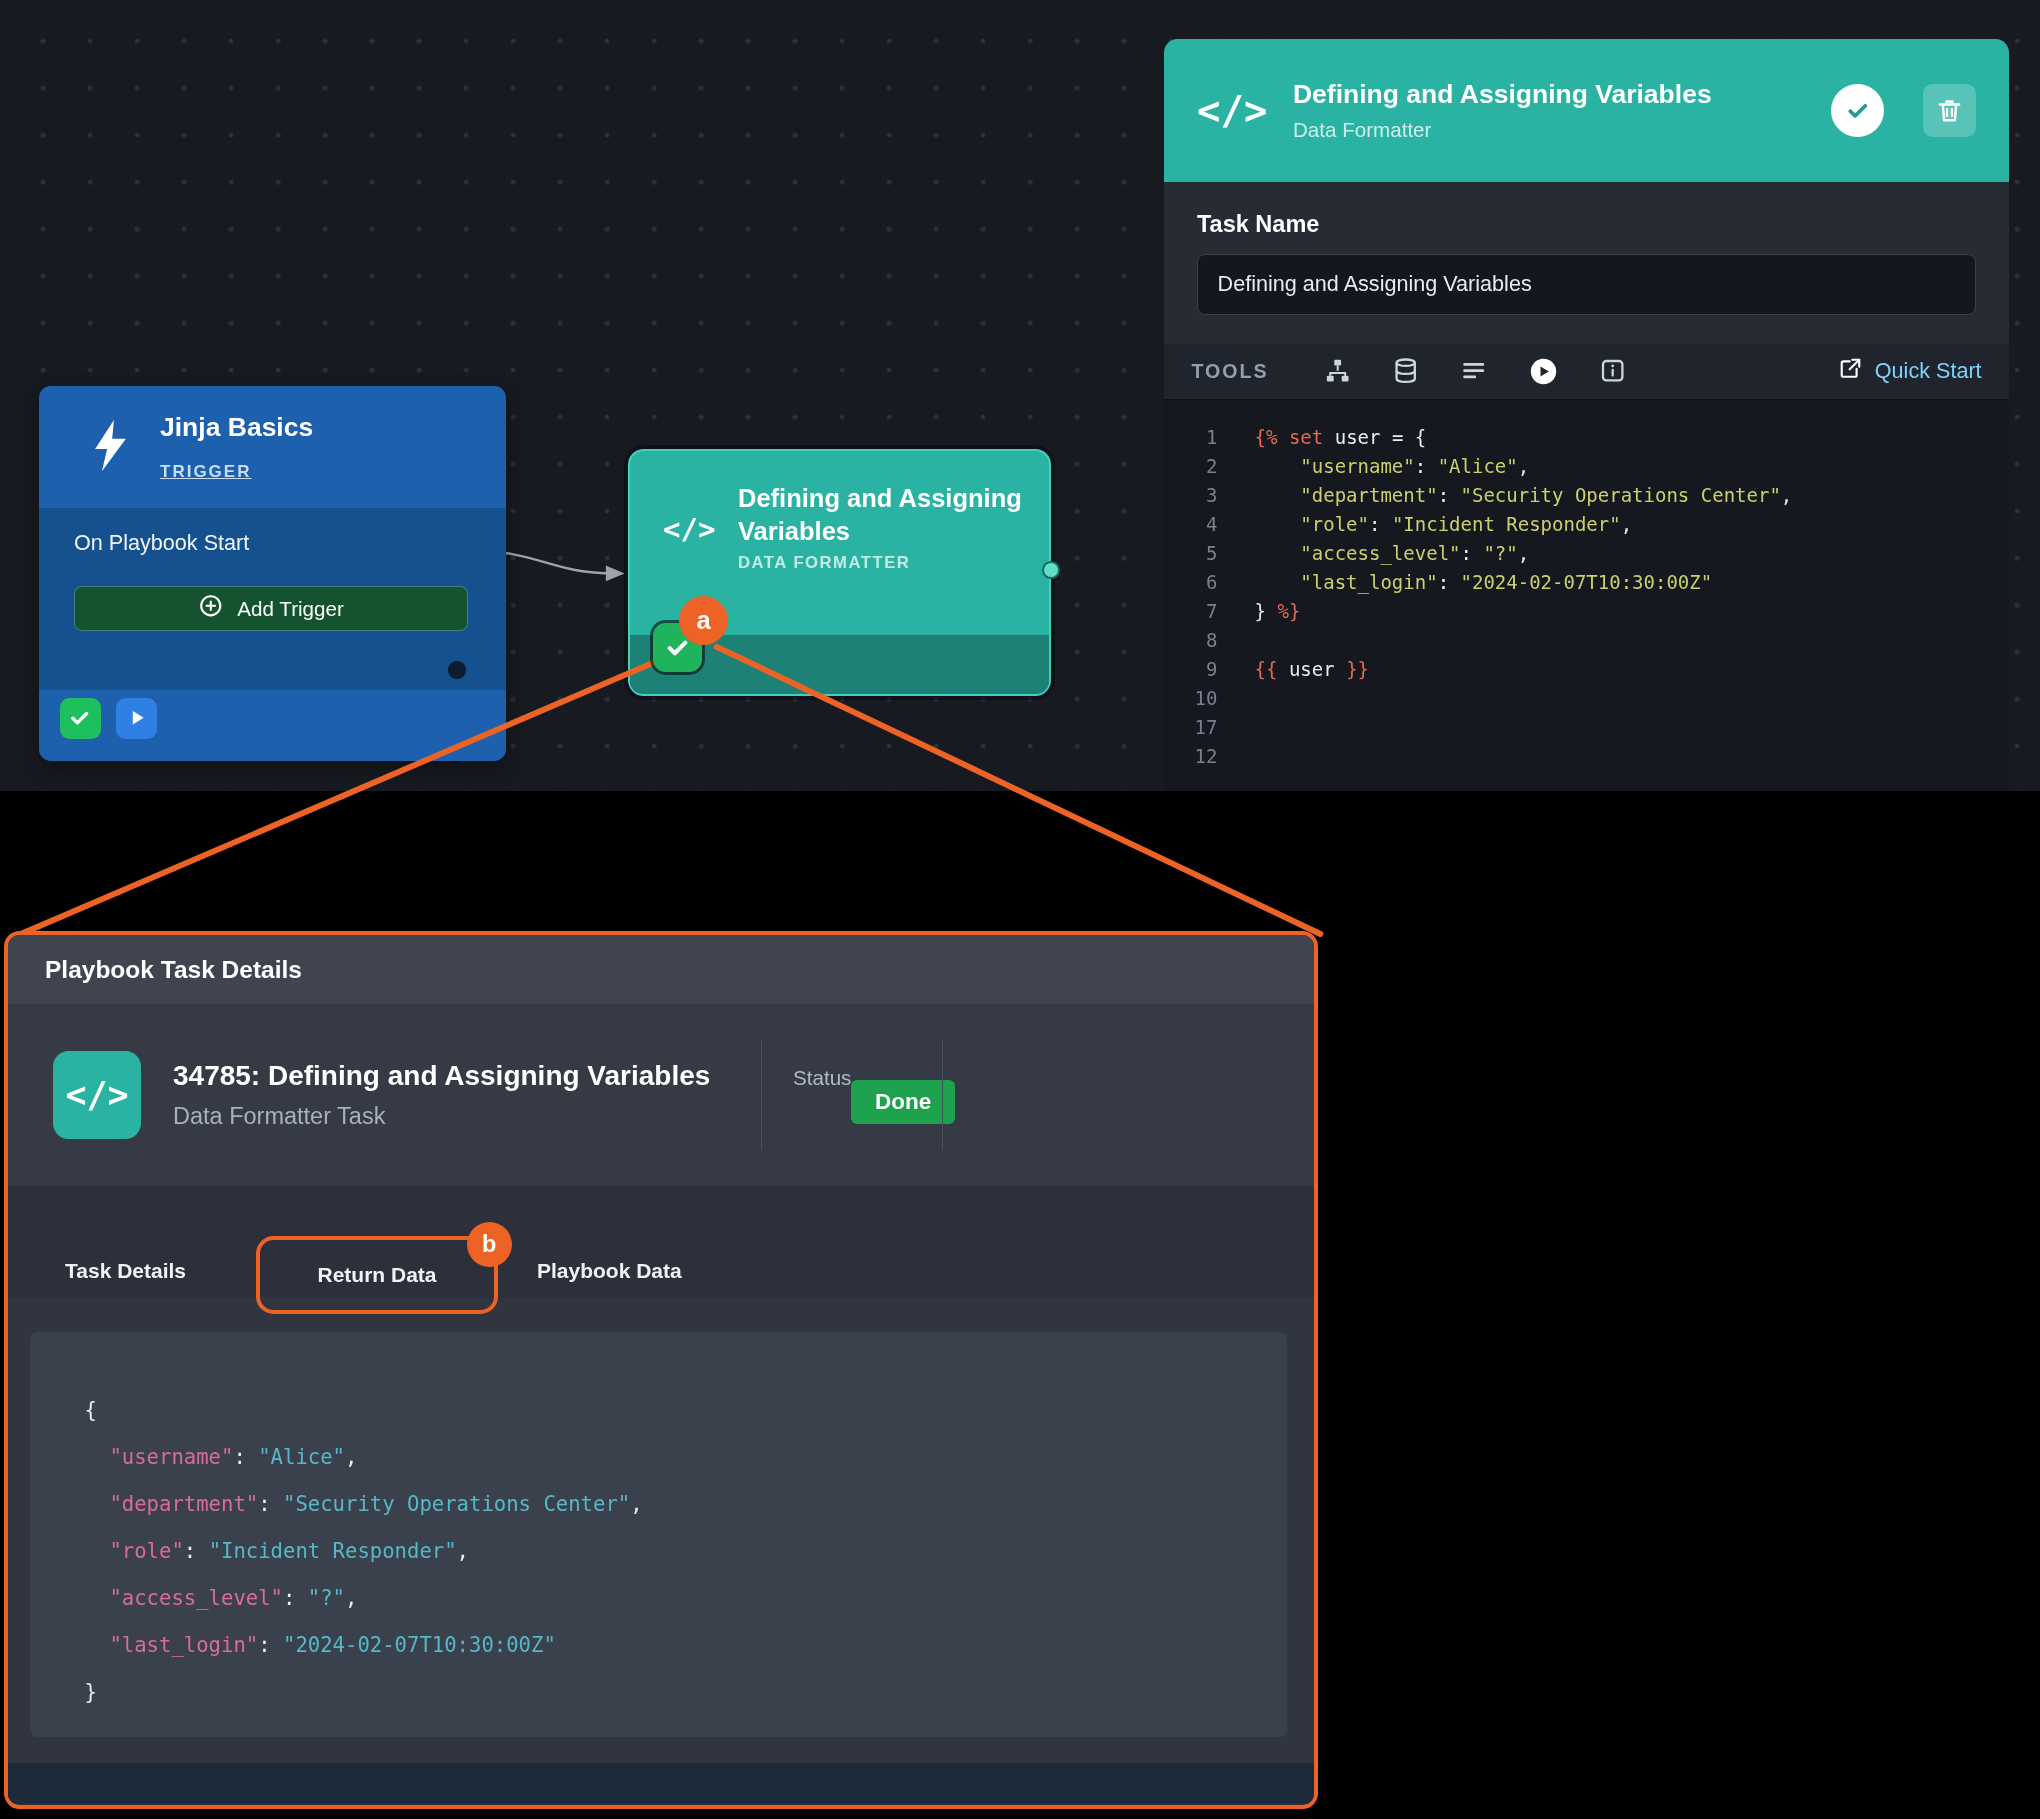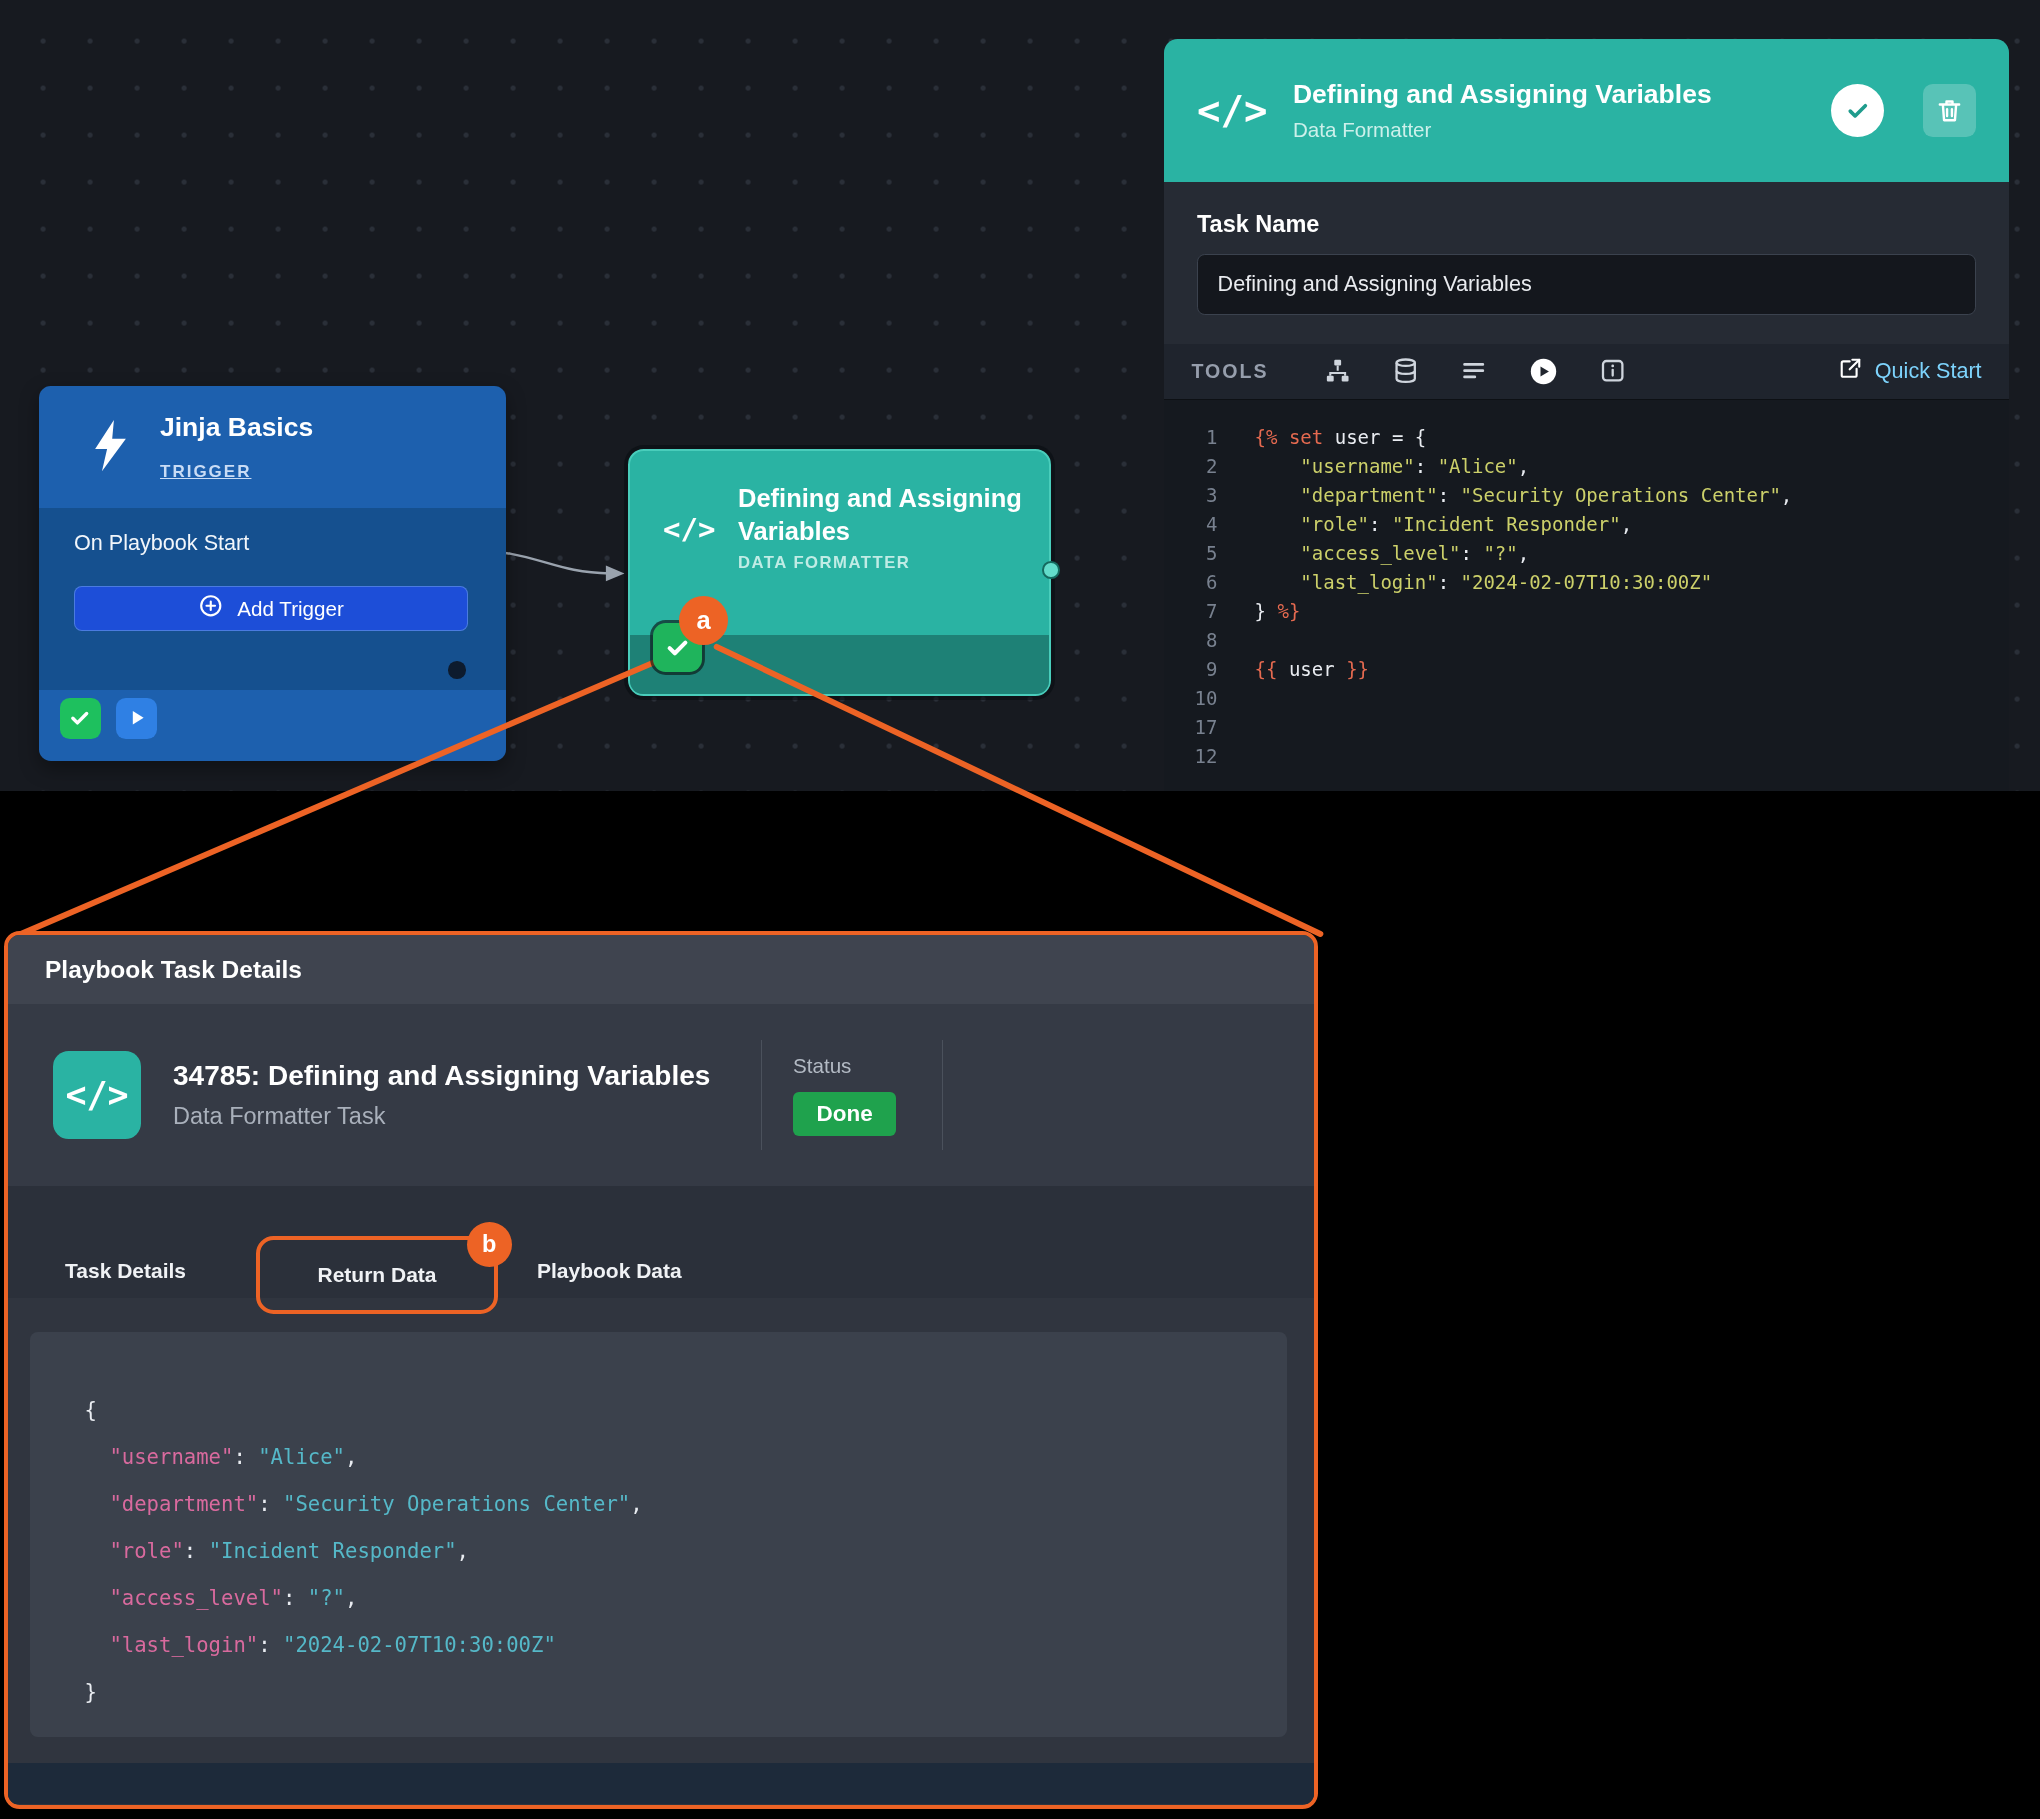--- a/index.html
+++ b/index.html
@@ -18,21 +18,21 @@
   .trigger-node { position:absolute; left:39px; top:386px; width:467px; height:375px; z-index:3;
                   background:#1d60ae; border-radius:11.8px; box-shadow:0 7.8px 19.6px rgba(0,0,0,.35); }
   .tn-header { height:122px; display:flex; align-items:center; padding:0 29px 0 51px; gap:29px; }
   .tn-title { font-size:26.5px; font-weight:bold; }
   .tn-type  { font-size:17px; font-weight:bold; letter-spacing:2px; color:#c9dcf5; margin-top:19px;text-decoration:underline; }
   .tn-body  { position:absolute; left:0; top:122px; width:100%; height:182px; background:#15508f; }
   .tn-start { position:absolute; left:35px; top:21.6px; font-size:21.6px; color:#f2f6fb; }
   .tn-handle{ position:absolute; left:409px; top:153px; width:17.6px; height:17.6px; border-radius:50%;
               background:#0d1b2e; }
   .add-trigger-btn { position:absolute; left:35px; top:78px; width:394px; height:45px;
-              background:#1d4ed8; border:1px solid rgba(130,180,235,.45); border-radius:7.8px;
+              background:#14532d; border:1px solid rgba(130,180,235,.45); border-radius:7.8px;
               display:flex; align-items:center; justify-content:center; gap:13.7px;
               font-size:20.6px; color:#fff; cursor:pointer; }
   .tn-actions { position:absolute; left:20.6px; bottom:22.5px; display:flex; gap:15.7px; }
   .mini-btn { width:41px; height:41px; border-radius:9.8px; display:flex; align-items:center;
               justify-content:center; cursor:pointer; }
   .mini-btn.green { background:#1ec05e; }
   .mini-btn.blue  { background:#2f80e4; }
 
   
   .formatter-node { position:absolute; left:628px; top:449px; width:423px; height:247px; z-index:3;
@@ -104,21 +104,21 @@
                  padding:0 37px; font-size:24.5px; font-weight:bold; }
   .tp-info { height:182px; background:#353a45; display:flex; align-items:center;
              padding-left:45px; }
   .tp-task-icon { width:88px; height:88px; border-radius:15.7px; background:#2ab3a3; display:flex;
                   align-items:center; justify-content:center;
                   font-family:"DejaVu Sans Mono",monospace; font-size:35px; font-weight:bold; }
   .tp-task-titles { width:588px; margin-left:32px; }
   .tp-task-title { font-size:28px; font-weight:bold; }
   .tp-task-subtitle { font-size:23.5px; color:#a9b0bb; margin-top:11.8px; }
   .tp-divider { width:1px; height:110px; background:#4b515c; }
-  .tp-field { display:flex; flex-direction:column; }
+  .tp-field { display:flex; flex-direction:row; }
   .tp-field-status { width:118px; margin:0 31px; }
   .tp-field-run { margin-left:31px; }
   .tp-field-label { font-size:20.6px; color:#b3bac4; }
   .status-badge { display:inline-block; align-self:flex-start; margin-top:13.7px; background:#1fa24d;
                   color:#fff; font-size:22.5px; font-weight:bold; padding:8.8px 23.5px; border-radius:5.9px; }
   .tp-run-value { font-size:23.5px; margin-top:15.7px; white-space:nowrap; }
   .tp-tabbar { height:112px; background:#2b303a; position:relative; }
   .tp-tab { position:absolute; font-size:21px; font-weight:bold; color:#f0f2f5; cursor:pointer; }
   .tab-1 { left:57px; top:73px; }
   .tab-3 { left:529px; top:73px; }

